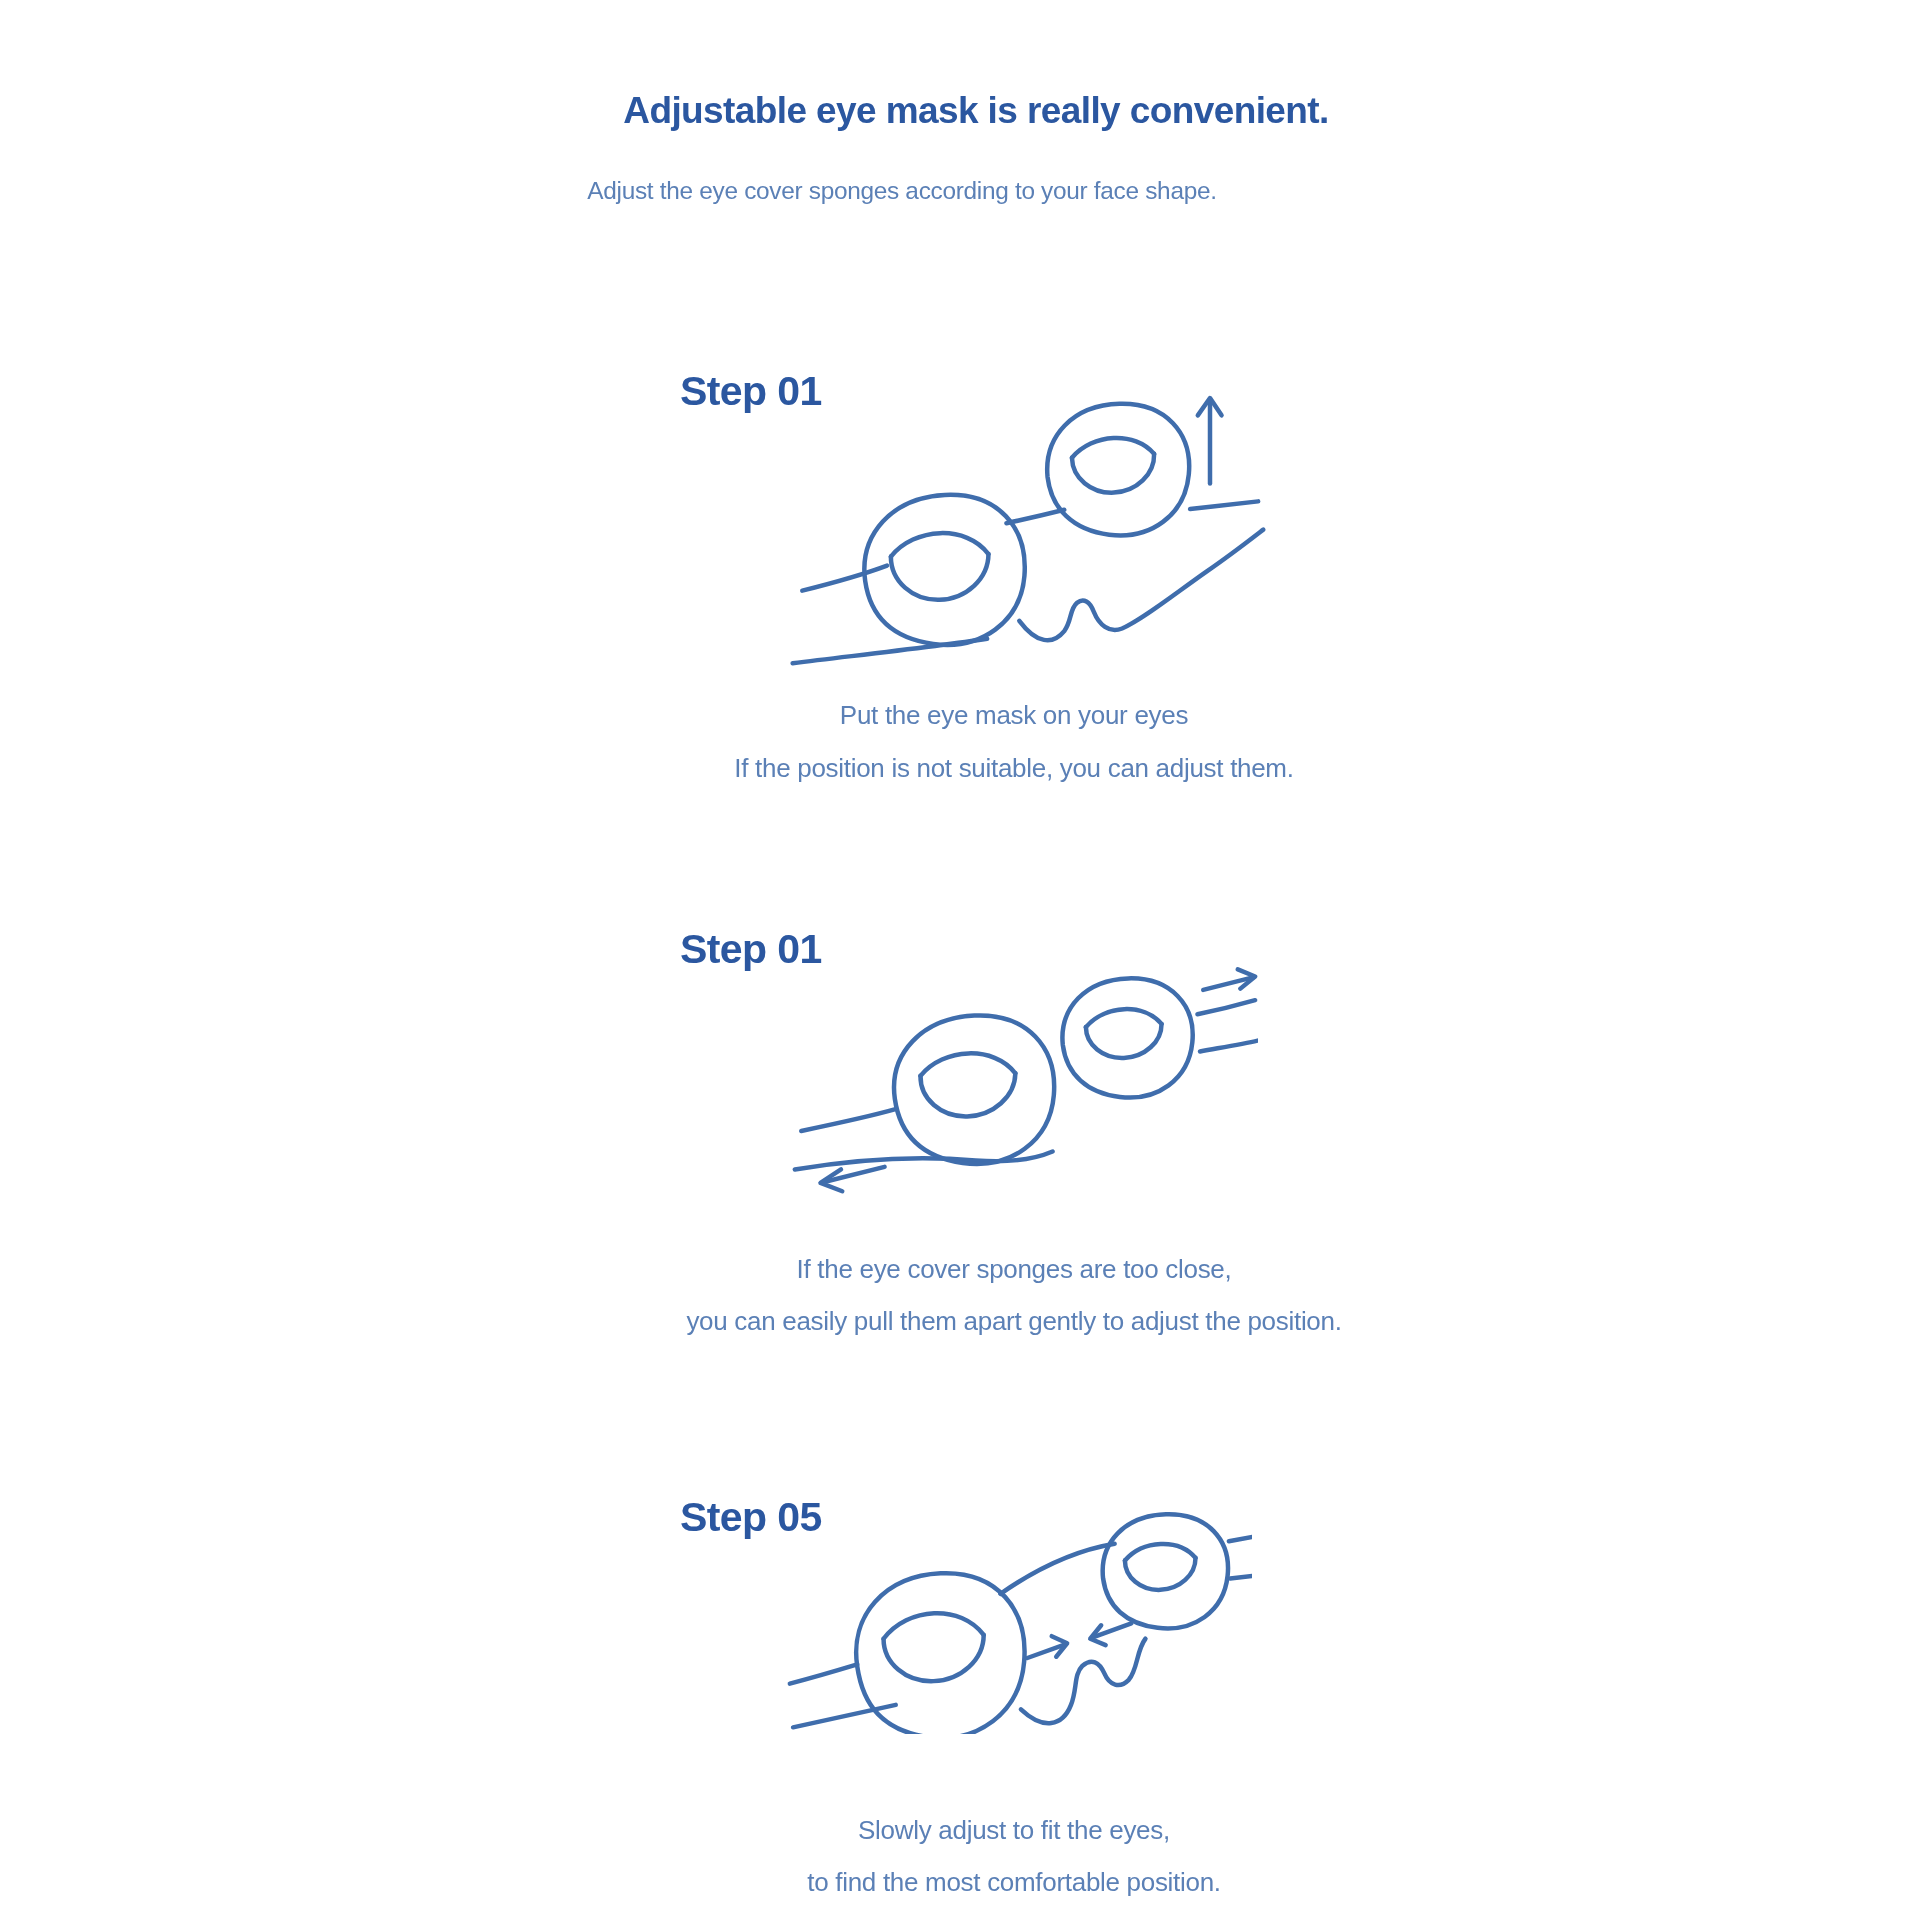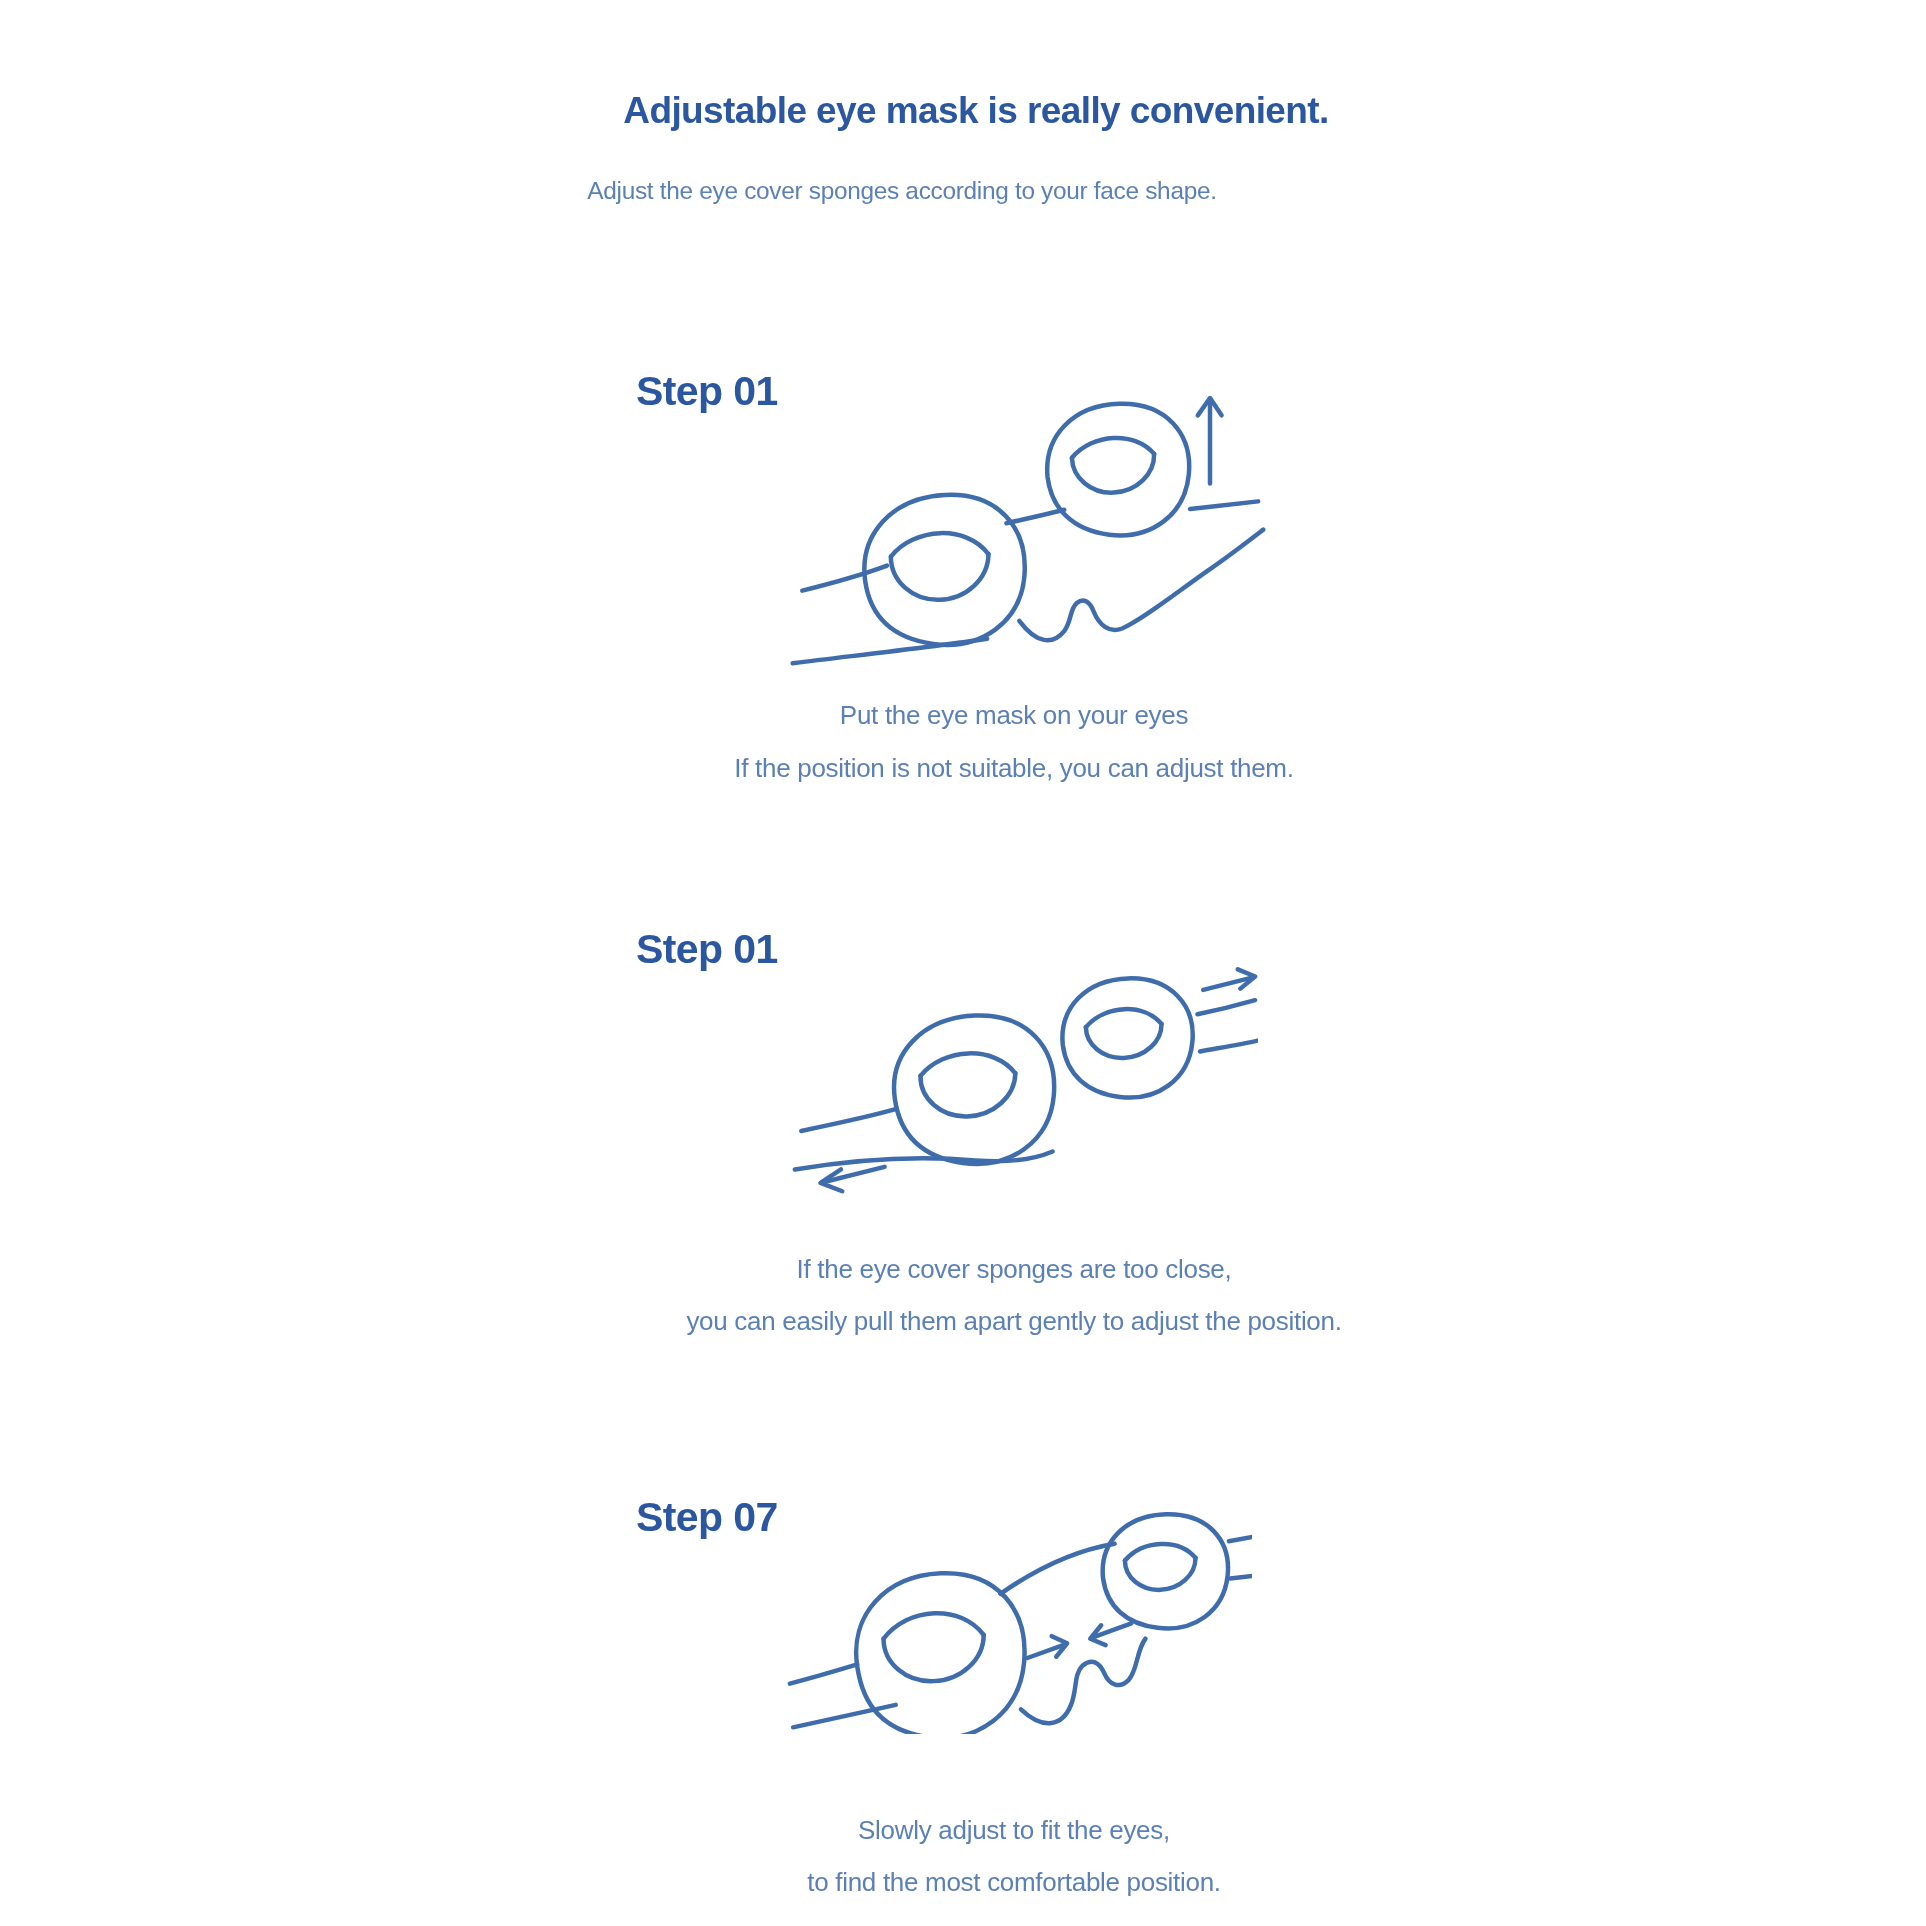--- a/index.html
+++ b/index.html
@@ -25,21 +25,21 @@
     position: absolute;
     left: 0; top: 153px;
     width: 1804px;
     text-align: center;
     font-size: 24.4px;
     letter-spacing: -0.3px;
     color: var(--body-text, #5b80b6);
   }
   .step-label {
     position: absolute;
-    left: 636px;
+    left: 680px;
     font-size: 41px;
     font-weight: bold;
     letter-spacing: -0.6px;
     color: var(--heading, #2b57a0);
   }
   #step1-label { top: 334px; }
   #step2-label { top: 892px; }
   #step3-label { top: 1460px; }
   .caption-line {
     position: absolute;
@@ -138,21 +138,21 @@
     <g>
       <path d="M 655 42 L 734 22"></path>
       <path d="M 709 10 L 736 21 L 713 40"></path>
     </g>
   </svg>
 </div>
 
 <p class="caption-line" id="cap2-l1">If the eye cover sponges are too close,</p>
 <p class="caption-line" id="cap2-l2">you can easily pull them apart gently to adjust the position.</p>
 
-<h2 class="step-label" id="step3-label">Step 07</h2>
+<h2 class="step-label" id="step3-label">Step 05</h2>
 
 <div class="illus" id="illus3">
   <svg width="475" height="238" viewBox="0 0 740 370" aria-label="hand-drawn eye mask with cups apart and inward-facing arrows">
     <g>
       <path d="M 20 292 C 58 282 92 272 125 262"></path>
       <path d="M 25 360 C 90 346 140 335 185 325"></path>
     </g>
     <g>
       <path d="M 125 265 C 113 186 168 124 255 120 C 342 116 392 176 385 258 C 378 338 312 386 234 375 C 166 365 134 327 125 265 Z"></path>
       <path d="M 166 222 C 204 172 286 168 322 216"></path>

